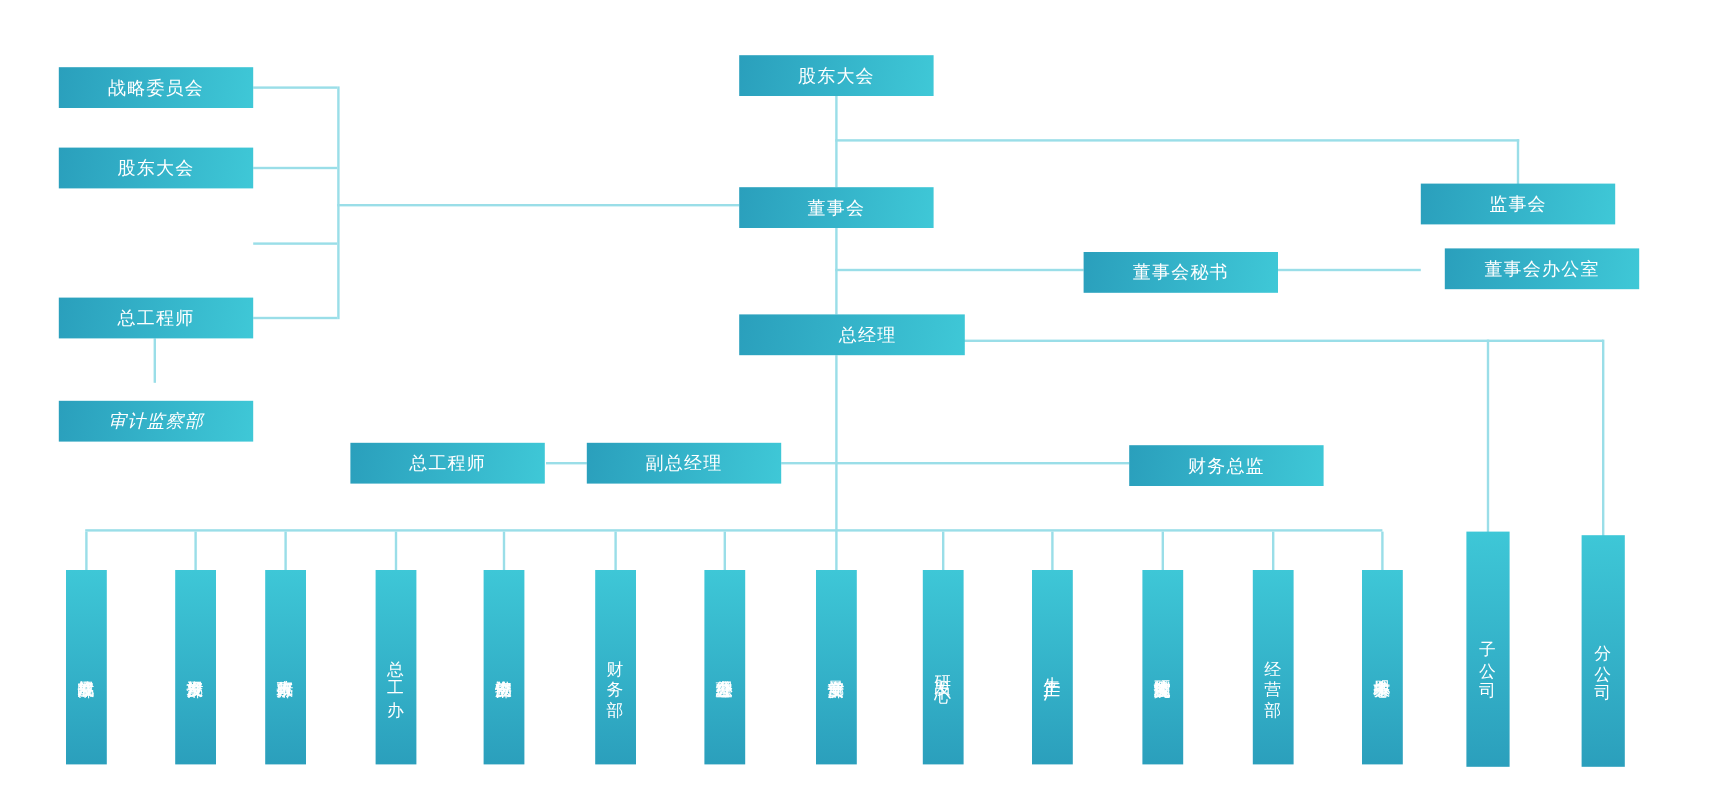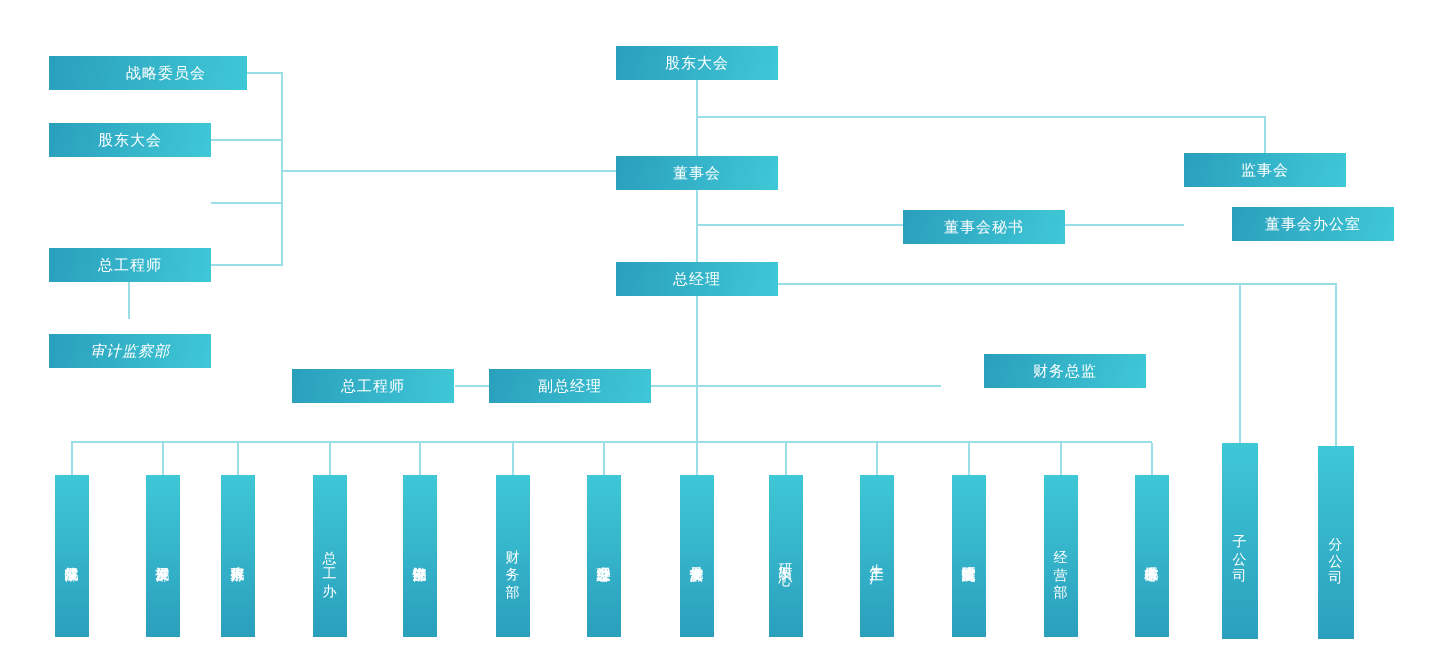--- a/index.html
+++ b/index.html
@@ -97,35 +97,35 @@
   <div class="line vl" style="left:329px;  top:443px; height:33px;"></div>
   <div class="line vl" style="left:419px;  top:443px; height:33px;"></div>
   <div class="line vl" style="left:512px;  top:443px; height:33px;"></div>
   <div class="line vl" style="left:603px;  top:443px; height:33px;"></div>
   <div class="line vl" style="left:785px;  top:443px; height:33px;"></div>
   <div class="line vl" style="left:876px;  top:443px; height:33px;"></div>
   <div class="line vl" style="left:968px;  top:443px; height:33px;"></div>
   <div class="line vl" style="left:1060px; top:443px; height:33px;"></div>
   <div class="line vl" style="left:1151px; top:443px; height:33px;"></div>
 
-  <div class="hbox" style="left:49px;  top:56px;padding-left:36px;">战略委员会</div>
+  <div class="hbox" style="left:49px;  top:56px;">战略委员会</div>
   <div class="hbox" style="left:49px;  top:123px;">股东大会</div>
   <div class="hbox" style="left:49px;  top:248px;">总工程师</div>
   <div class="hbox" style="left:49px;  top:334px;font-style:italic;">审计监察部</div>
 
   <div class="hbox" style="left:616px; top:46px;font-family:Liberation Mono, monospace;">股东大会</div>
   <div class="hbox" style="left:616px; top:156px;">董事会</div>
   <div class="hbox" style="left:1184px;top:153px;text-align:center;">监事会</div>
   <div class="hbox" style="left:903px; top:210px;text-align:center;">董事会秘书</div>
-  <div class="hbox" style="left:1232px;top:207px;">董事会办公室</div>
-  <div class="hbox" style="left:616px; top:262px;">总经理</div>
+  <div class="hbox" style="left:1204px;top:207px;">董事会办公室</div>
+  <div class="hbox" style="left:616px; top:262px;padding-left:26px;">总经理</div>
 
   <div class="hbox" style="left:292px; top:369px;">总工程师</div>
   <div class="hbox" style="left:489px; top:369px;">副总经理</div>
-  <div class="hbox" style="left:941px; top:354px;margin-left:43px;">财务总监</div>
+  <div class="hbox" style="left:941px; top:371px;">财务总监</div>
 
   <div class="vbox" style="left:55px;">
       <span>战略发展部</span>
     </div>
   <div class="vbox" style="left:146px;">
       <span>投资发展部</span>
     </div>
   <div class="vbox" style="left:221px;">
       <span>人事行政部</span>
     </div>

